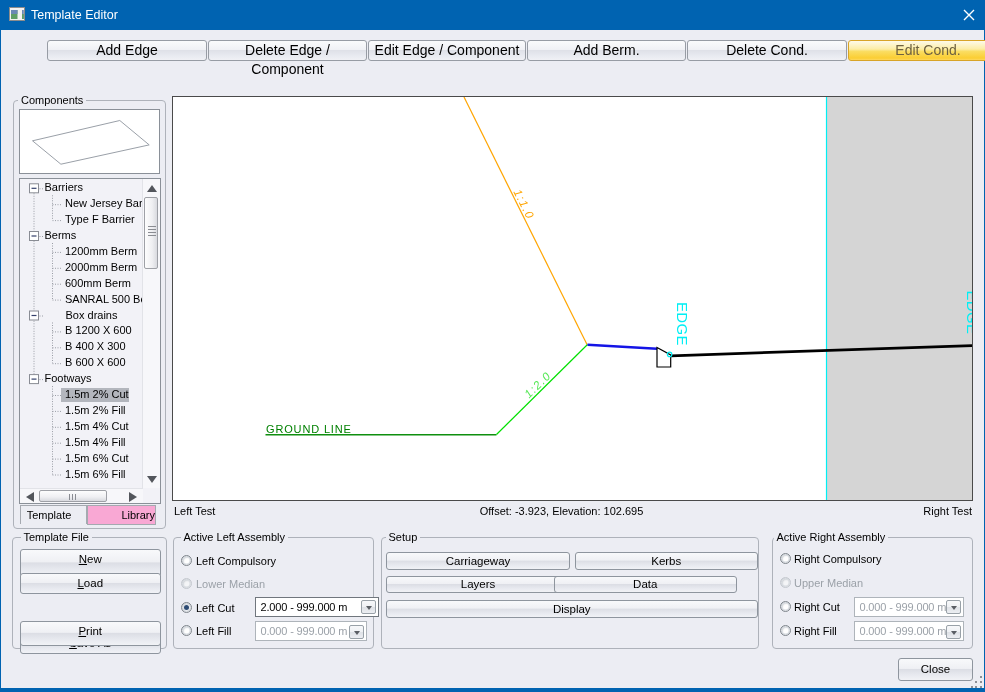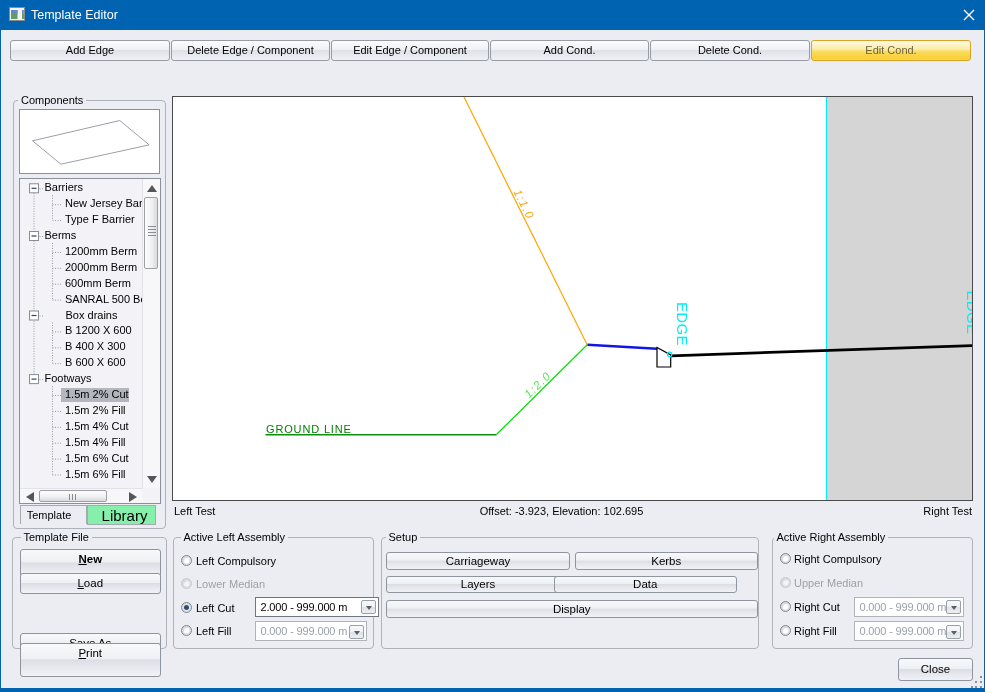--- a/index.html
+++ b/index.html
@@ -8,21 +8,21 @@
 .abs { position:absolute; }
 
 #titlebar { left:0; top:0; width:985px; height:30px; background:#0063B1; }
 #btitle { left:31px; top:0; height:30px; line-height:30px; color:#fff; font-size:12.5px; }
 #bleft  { left:0; top:0; width:1px; height:692px; background:#0063B1; }
 #bright { left:984px; top:0; width:1px; height:692px; background:#0063B1; }
 #bbot   { left:0; top:688px; width:985px; height:4px; background:#0063B1; }
 
 .tbtn { top:40px; height:21px; border:1px solid #979CA4; border-radius:3px;
   background:linear-gradient(180deg,#FAFBFC 0%,#F0F1F5 45%,#DFE1E8 50%,#E9EBF1 80%,#F0F1F5 100%);
-  font-size:11px; text-align:center; line-height:19px; color:#000; }
+  font-size:14px; text-align:center; line-height:19px; color:#000;margin-left:37px; }
 .tbtn.act { border-color:#D8A427;
   background:linear-gradient(180deg,#FEFAE9 0%,#FCEDA6 42%,#FADD62 55%,#FBCE33 90%,#FDD75E 100%);
   color:#6E6140; }
 
 .grp { border:1px solid #AEB2BA; border-radius:4px; }
 .glabel { position:absolute; top:-7px; left:7px; background:#ECEDF3; padding:0 3px; font-size:11px; color:#000; line-height:13px; }
 
 .btn { position:absolute; border:1px solid #8E959E; border-radius:3px;
   background:linear-gradient(180deg,#F8F9FB 0%,#EFF0F4 45%,#DCDEE5 50%,#E7E9EF 75%,#F1F2F6 100%);
   font-size:11.5px; text-align:center; color:#000; }
@@ -34,21 +34,21 @@
 #vsb { position:absolute; right:0; top:0; width:18px; height:309px; background:#F7F7FA; border-left:1px solid #E2E3E8; }
 #vthumb { position:absolute; left:1.5px; top:18px; width:14px; height:72px; border:1px solid #9EA0A6; border-radius:2px;
   background:linear-gradient(90deg,#FDFDFD,#EFEFF2 60%,#D9DADF); }
 #hsb { position:absolute; left:0; bottom:0; width:123px; height:15px; background:#F7F7FA; border-top:1px solid #E2E3E8; }
 #hthumb { position:absolute; left:19px; top:1px; width:68px; height:12px; border:1px solid #9EA0A6; border-radius:2px;
   background:linear-gradient(180deg,#FDFDFD,#EFEFF2 60%,#D9DADF); }
 .grip-v { position:absolute; left:3px; width:8px; height:1px; background:#8A8C92; }
 .grip-h { position:absolute; top:3px; width:1px; height:6px; background:#8A8C92; }
 
 #tab1 { left:20px; top:505px; width:67px; height:19px; background:#ECEDF3; border:1px solid #A5A9B0; border-bottom:none; font-size:11px; text-align:center; line-height:19px; padding-right:9px; }
-#tab2 { left:87px; top:505px; width:69px; height:19.5px; background:#86efac; border:1px solid #A5A9B0; font-size:15px; text-align:center; padding-left:6px; line-height:19px; }
+#tab2 { left:87px; top:505px; width:69px; height:19.5px; background:#f9a8d4; border:1px solid #A5A9B0; font-size:11px; text-align:right; padding-left:6px; line-height:19px; }
 
 #canvas { left:172px; top:96px; width:801px; height:405px; background:#fff; border:1px solid #4A4A4A; overflow:hidden; }
 
 .status { top:505px; font-size:11px; color:#000; }
 
 .radio { position:absolute; width:11px; height:11px; border-radius:50%;
   border:1px solid #7F858C; background:#fff;
   box-shadow: inset 0 0 0 1.5px #D9DDE2, inset 1px 1px 2px rgba(120,128,138,.55); }
 .radio.sel::after { content:""; position:absolute; left:2px; top:2px; width:5px; height:5px; border-radius:50%; background:#2D4B73; }
 .radio.dis { border-color:#C4C8CF; background:#F4F5F7; }
@@ -80,21 +80,21 @@
 <svg class="abs" style="left:963px;top:9px" width="12" height="12">
   <path d="M1 1 L11 11 M11 1 L1 11" stroke="#fff" stroke-width="1.4"></path>
 </svg>
 <div class="abs" id="bleft"></div>
 <div class="abs" id="bright"></div>
 <div class="abs" id="bbot"></div>
 
 <div class="abs tbtn" style="left:10px;width:160px;">Add Edge</div>
 <div class="abs tbtn" style="left:171px;width:159px;">Delete Edge / Component</div>
 <div class="abs tbtn" style="left:331px;width:158px;">Edit Edge / Component</div>
-<div class="abs tbtn" style="left:490px;width:159px;">Add Cond.</div>
+<div class="abs tbtn" style="left:490px;width:159px;">Add Berm.</div>
 <div class="abs tbtn" style="left:650px;width:160px;">Delete Cond.</div>
 <div class="abs tbtn act" style="left:811px;width:160px;">Edit Cond.</div>
 
 <div class="abs grp" style="left:13px;top:99.5px;width:152.5px;height:429px;">
   <span class="glabel" style="left:4px;">Components</span>
 </div>
 <div class="abs" id="preview">
   <svg width="139" height="63">
     <polygon points="12.5,30.8 99.8,10.5 129.2,34.9 40.9,54.2" fill="#fff" stroke="#9AA0A8" stroke-width="1"></polygon>
   </svg>
@@ -206,24 +206,24 @@
   </svg>
 </div>
 
 <div class="abs status" style="left:174px;">Left Test</div>
 <div class="abs status" style="left:411px;width:301px;text-align:center;">Offset: -3.923, Elevation: 102.695</div>
 <div class="abs status" style="right:13px;">Right Test</div>
 
 <div class="abs grp" style="left:11.5px;top:537px;width:155px;height:111.5px;">
   <span class="glabel" style="left:8px;">Template File</span>
 </div>
-<div class="btn" style="left:20px;top:549px;width:140.5px;height:28px;line-height:19px;font-weight:bold;"><u>N</u>ew</div>
+<div class="btn" style="left:20px;top:549px;width:140.5px;height:28px;line-height:19px;"><u>N</u>ew</div>
 <div class="btn" style="left:20px;top:573px;width:140.5px;height:21px;line-height:19px;"><u>L</u>oad</div>
 <div class="btn" style="left:20px;top:597px;width:140.5px;height:21px;line-height:19px;margin-top:36px;"><u>S</u>ave As</div>
-<div class="btn" style="left:20px;top:621px;width:140.5px;height:34px;line-height:19px;margin-top:22px;"><u>P</u>rint</div>
+<div class="btn" style="left:20px;top:621px;width:140.5px;height:25px;line-height:19px;"><u>P</u>rint</div>
 
 <div class="abs grp" style="left:172.5px;top:536.5px;width:201px;height:112px;">
   <span class="glabel" style="left:7px;">Active Left Assembly</span>
 </div>
 <div class="radio" style="left:181px;top:555px;"></div>
 <div class="rlabel" style="left:196px;top:555px;">Left Compulsory</div>
 <div class="radio dis" style="left:181px;top:578.3px;"></div>
 <div class="rlabel dis" style="left:196px;top:578.3px;">Lower Median</div>
 <div class="radio sel" style="left:181px;top:601.8px;"></div>
 <div class="rlabel" style="left:196px;top:601.8px;">Left Cut</div>

